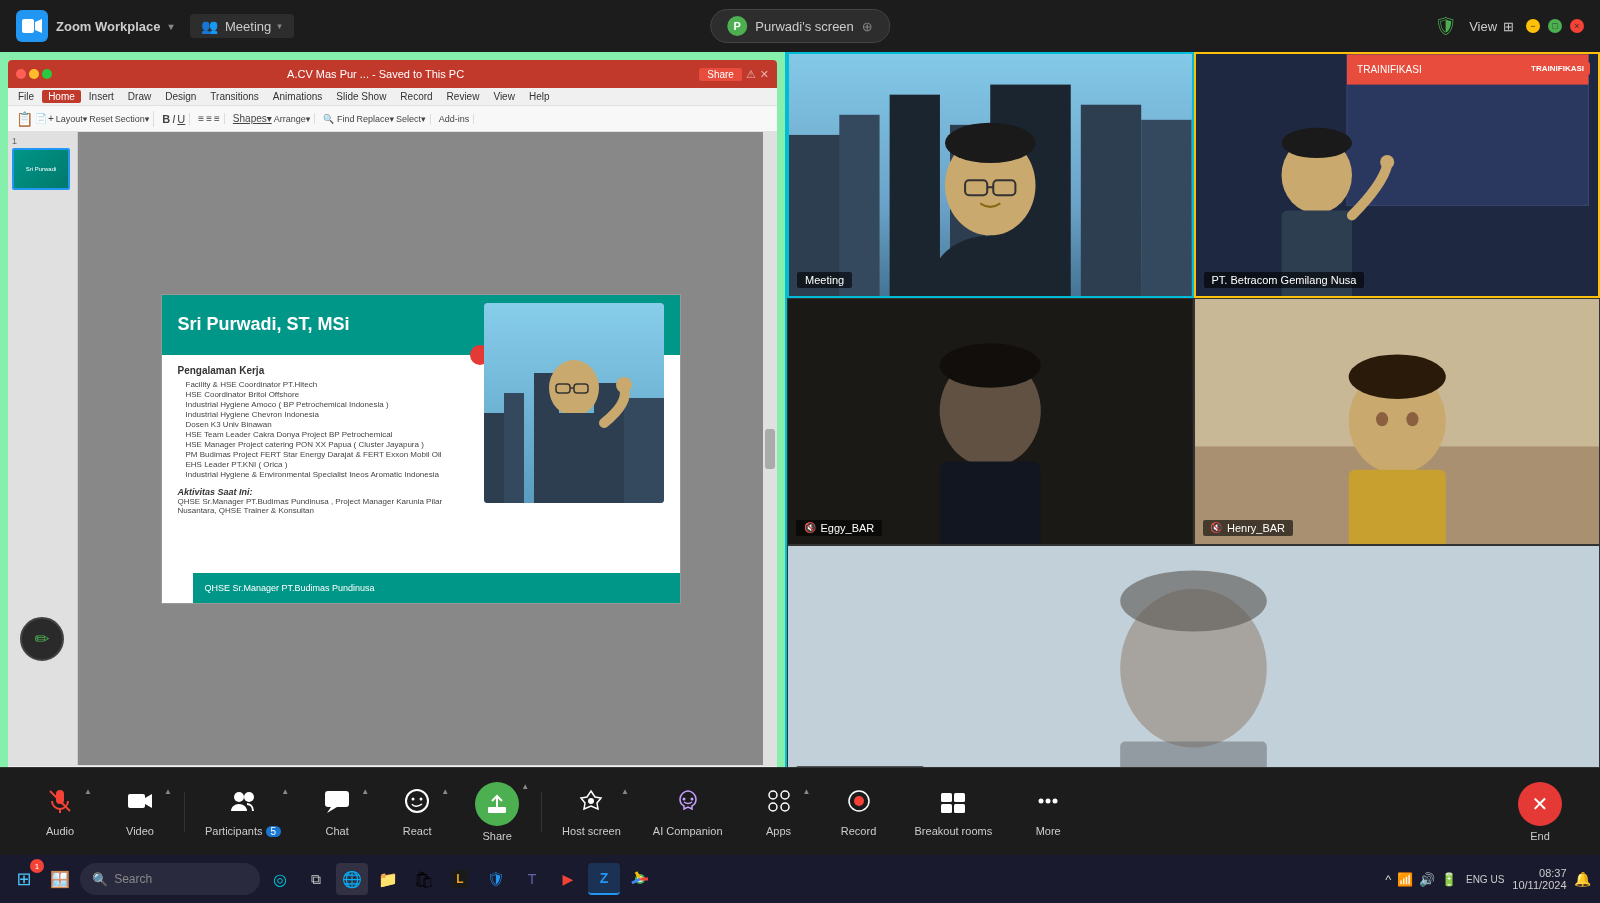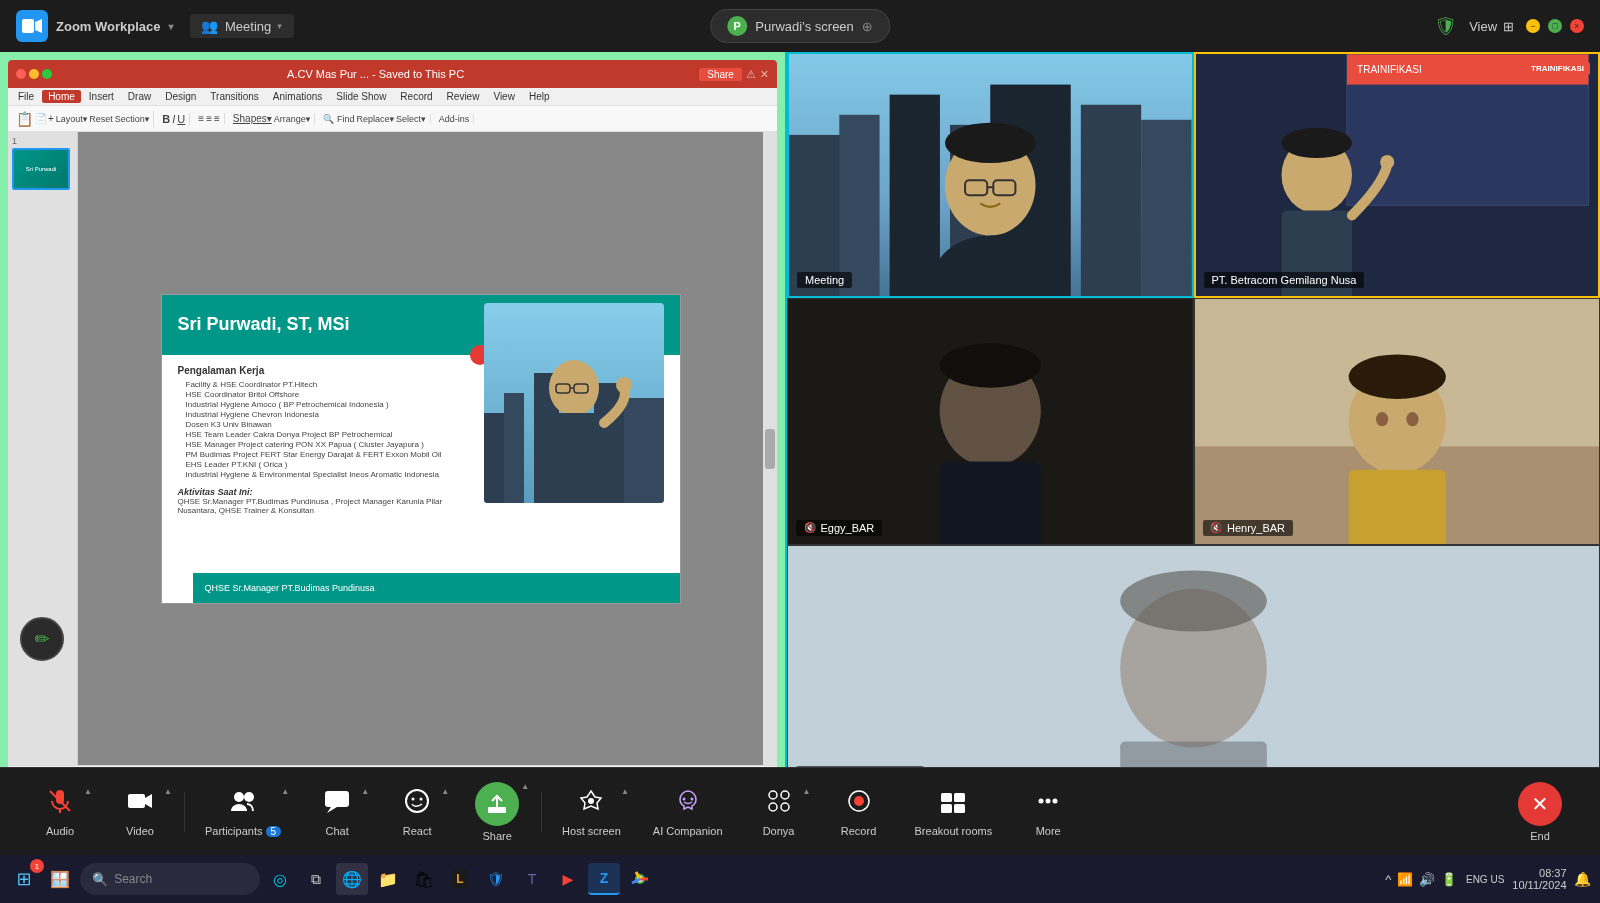--- a/index.html
+++ b/index.html
@@ -612,21 +612,21 @@
 
     <div class="toolbar-btn">
       <div class="toolbar-btn-icon">
         <svg width="28" height="28" viewBox="0 0 28 28" fill="none">
           <circle cx="8" cy="8" r="4" stroke="white" stroke-width="1.5" fill="none"></circle>
           <circle cx="20" cy="8" r="4" stroke="white" stroke-width="1.5" fill="none"></circle>
           <circle cx="8" cy="20" r="4" stroke="white" stroke-width="1.5" fill="none"></circle>
           <circle cx="20" cy="20" r="4" stroke="white" stroke-width="1.5" fill="none"></circle>
         </svg>
       </div>
-      <span class="toolbar-btn-label">Donya</span>
+      <span class="toolbar-btn-label">Apps</span>
       <span class="toolbar-btn-arrow">▲</span>
     </div>
 
     <div class="toolbar-btn">
       <div class="toolbar-btn-icon" style="position:relative;">
         <svg width="28" height="28" viewBox="0 0 28 28" fill="none">
           <circle cx="14" cy="14" r="10" stroke="white" stroke-width="1.5" fill="none"></circle>
           <circle cx="14" cy="14" r="5" fill="#f44336"></circle>
         </svg>
       </div>

